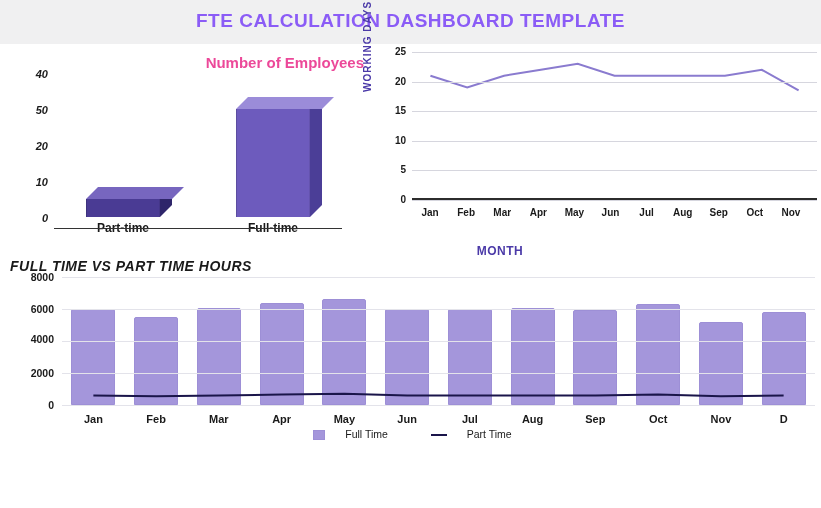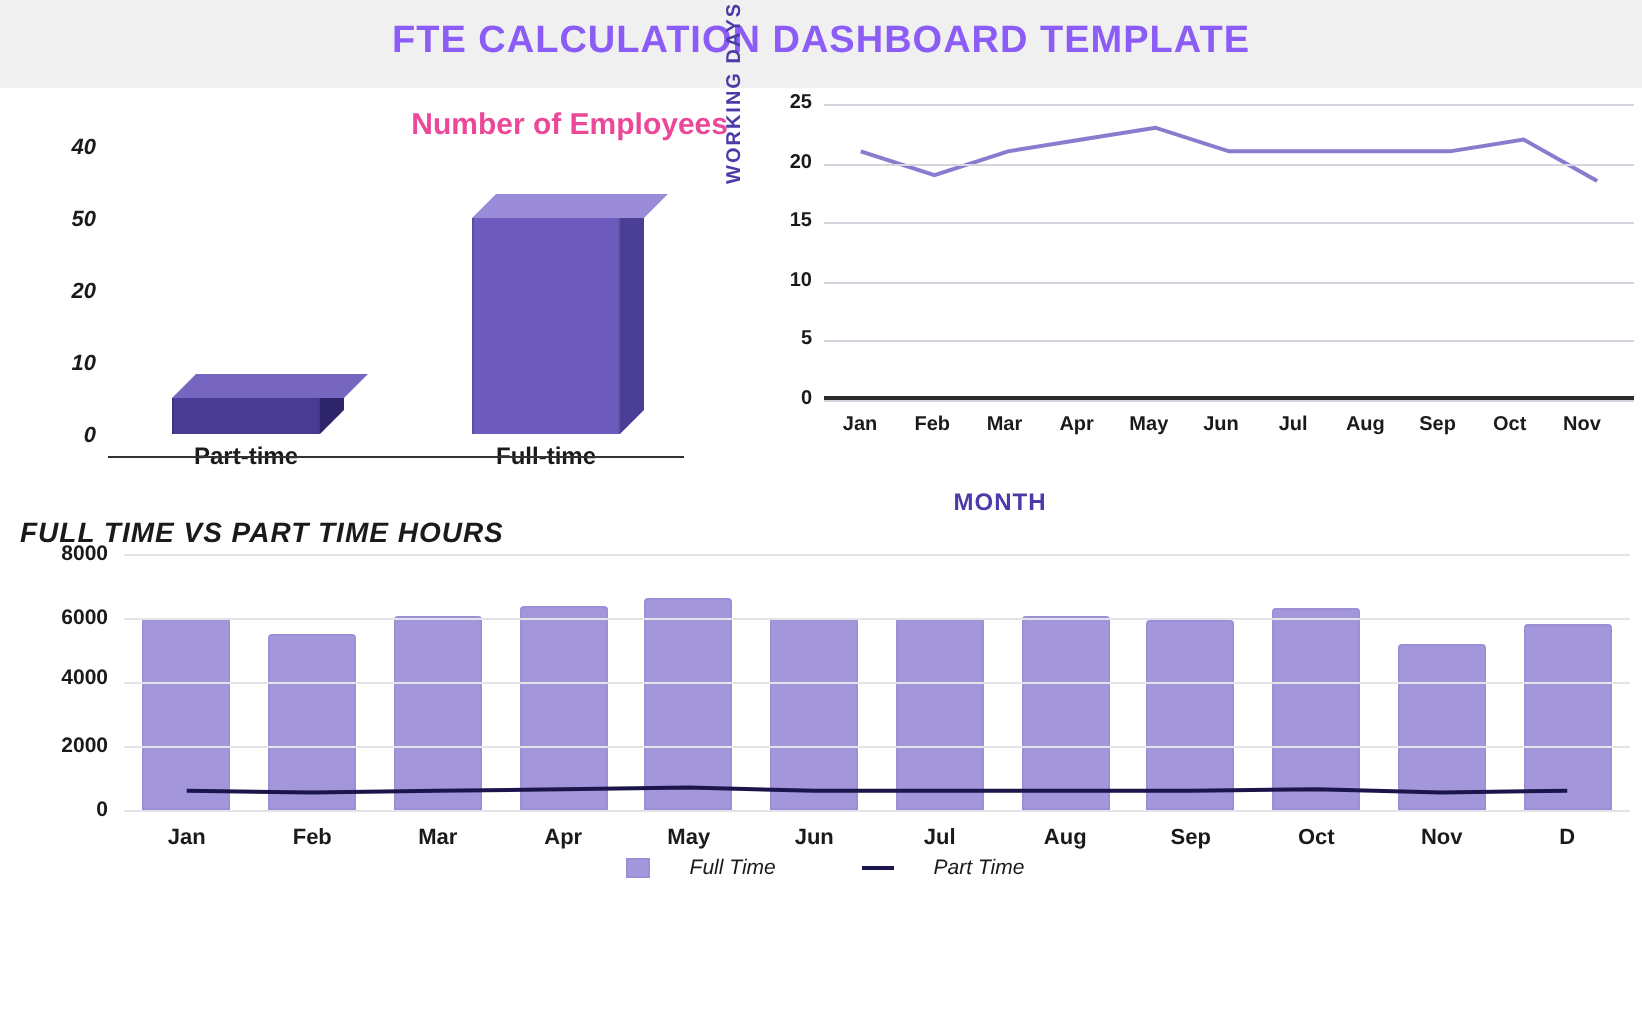--- a/index.html
+++ b/index.html
@@ -136,21 +136,21 @@
   .ft-bar {
     position: absolute; bottom: 0;
     background: #a496db; border: 1px solid #9d8fd6;
     border-radius: 2px 2px 0 0;
   }
   .ft-xaxis { position: absolute; left: 52px; right: 0; bottom: 0; height: 20px; }
   .ft-xtick { position: absolute; bottom: 0; font-size: 11px; font-weight: 700; transform: translateX(-50%); }
   .legend {
     margin-top: 3px; text-align: center; font-size: 10.5px;
   }
-  .legend span { margin: 0 10px; font-style: italic; }
+  .legend span { margin: 0 10px; }
   .sw { display: inline-block; width: 12px; height: 10px; vertical-align: middle; margin-right: 4px; }
   .sw-bar { background: #a496db; border: 1px solid #9d8fd6; }
   .sw-line { width: 16px; height: 0; border-top: 2px solid #1a154a; }
 </style>
 </head>
 <body>
 
 <div class="header-bar">
   <h1>FTE CALCULATION DASHBOARD TEMPLATE</h1>
 </div>

